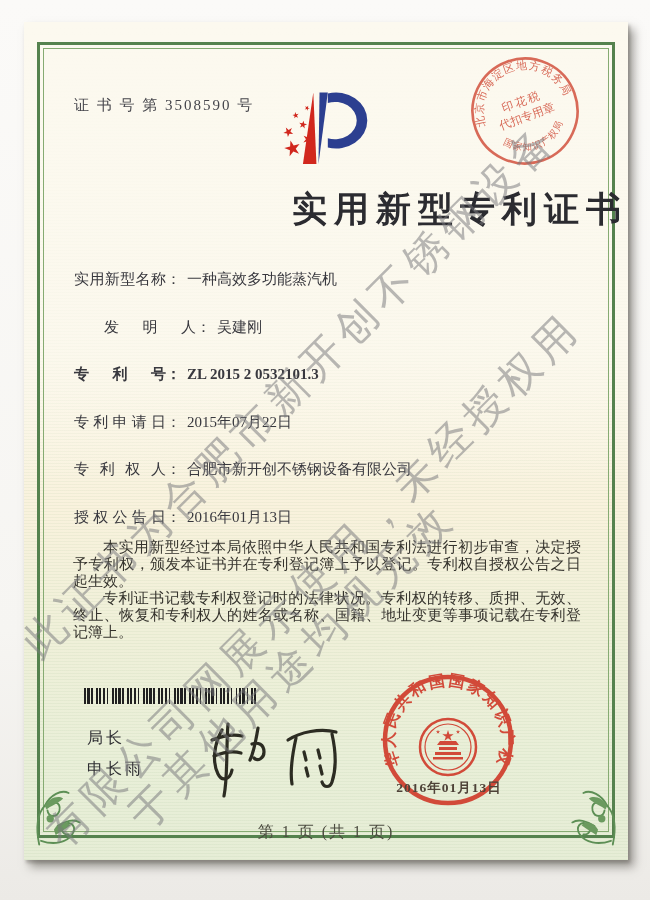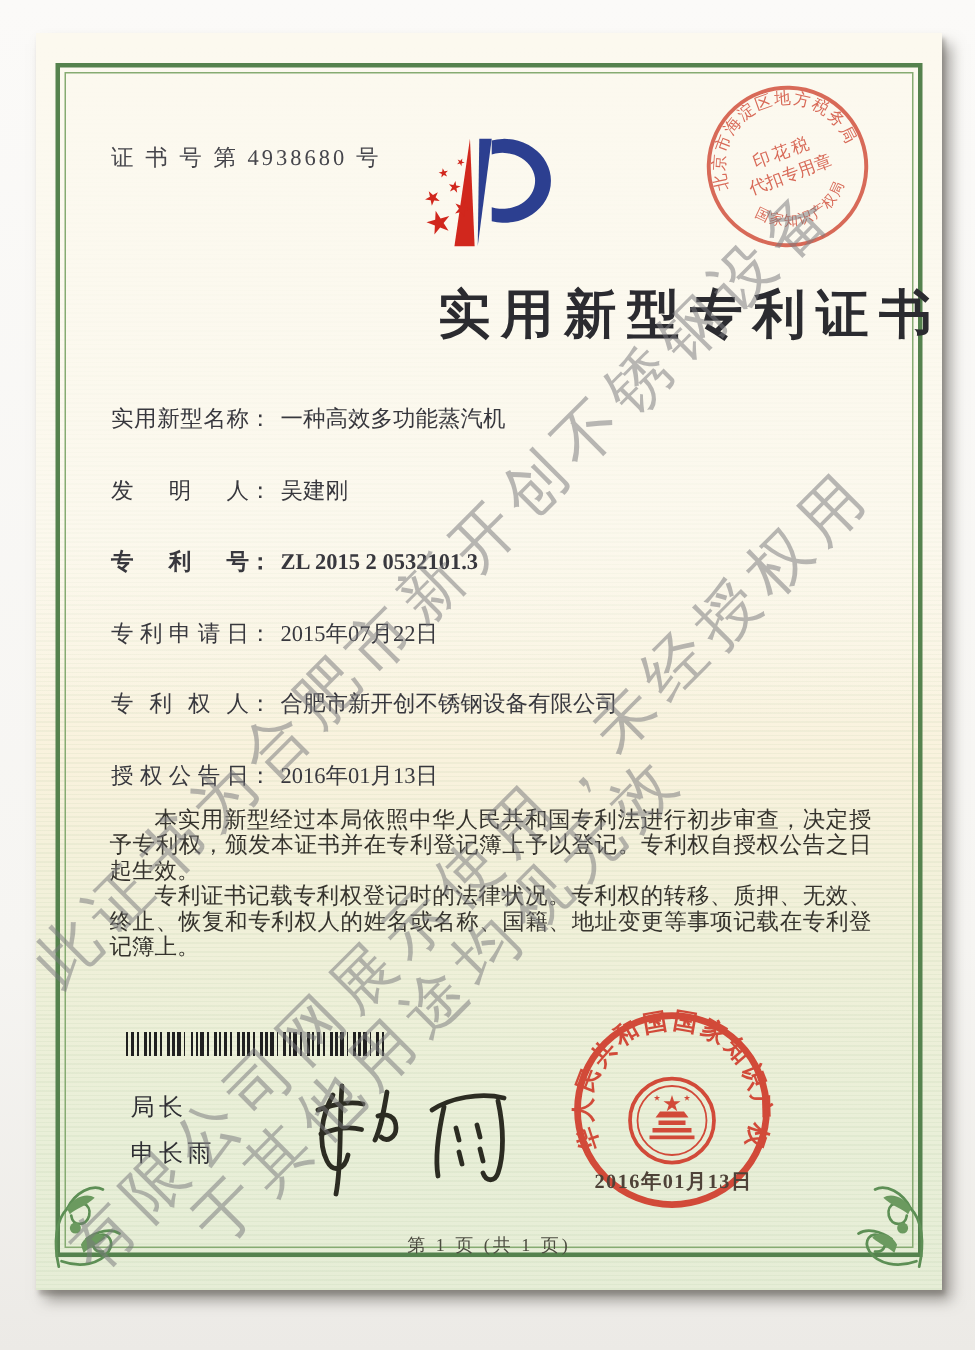--- a/index.html
+++ b/index.html
@@ -42,21 +42,21 @@
   .logo{position:absolute;left:252px;top:58px;width:114px;height:106px;}
   .tax-stamp{position:absolute;left:438px;top:26px;width:126px;height:126px;mix-blend-mode:multiply;}
   .title{
     position:absolute;left:0;top:164px;width:100%;text-align:right;
     font-size:35px;font-weight:bold;color:#2b2b30;letter-spacing:7px;
   }
   .fields{position:absolute;left:50px;top:248px;width:500px;}
   .field{position:absolute;left:0;font-size:15px;color:#38383e;white-space:nowrap;}
   .field .flabel{display:inline-block;width:92px;text-align:justify;text-align-last:justify;}
   .field .fvalue{margin-left:6px;}
-  .f0{top:0;}.f1{top:48px;}.f2{top:95px;font-weight:bold;}.f3{top:143px;}.f4{top:190px;}.f5{top:238px;}
+  .f0{top:0;}.f1{top:48px;margin-left:30px;}.f2{top:95px;font-weight:bold;}.f3{top:143px;}.f4{top:190px;}.f5{top:238px;}
 
   .body-text{
     position:absolute;left:49px;top:517px;width:508px;
     font-size:15px;line-height:17px;color:#35332d;text-align:justify;font-family:Liberation Serif, serif;
   }
   .body-text p{margin:0;text-indent:2em;}
 
   .barcode{
     position:absolute;left:60px;top:666px;width:172px;height:16px;
     background:
@@ -65,21 +65,21 @@
   .director{position:absolute;left:63px;top:706px;font-size:16px;color:#2f2f33;font-family:"Liberation Sans","DejaVu Sans",sans-serif;}
   .director div{margin-bottom:10px;letter-spacing:3px;}
   .signature{position:absolute;left:160px;top:678px;width:180px;height:105px;}
   .seal{position:absolute;left:349px;top:643px;width:150px;height:150px;mix-blend-mode:multiply;opacity:.92;}
   .seal-date{
     position:absolute;left:360px;top:757px;width:130px;text-align:center;
     font-size:13.5px;color:#4e4238;font-weight:bold;letter-spacing:1px;z-index:6;
   }
   .page-foot{
     position:absolute;left:0;top:800px;width:100%;text-align:center;
-    font-size:12px;color:#4c4c40;letter-spacing:2px;
+    font-size:16px;color:#4c4c40;letter-spacing:2px;
   }
   .watermark{
     position:absolute;inset:0;overflow:hidden;pointer-events:none;z-index:20;
     font-family:"Liberation Sans","DejaVu Sans",sans-serif;
   }
   .wm-line{
     position:absolute;white-space:nowrap;color:rgba(120,120,124,.52);
     font-size:42px;letter-spacing:7px;transform:rotate(-45deg);
     transform-origin:left center;font-weight:500;
   }
@@ -118,21 +118,21 @@
     </g>
     <g fill="#6b9a5f">
       <path d="M16,52 C20,44 30,40 36,44 C30,50 22,52 18,56 Z"></path>
       <path d="M26,78 C30,70 40,68 44,73 C38,78 32,80 28,84 Z"></path>
       <circle cx="22" cy="66" r="4"></circle>
     </g>
   </svg>
 
   <div class="content-layer">
 
-    <div class="cert-no">证 书 号 第 4938680 号</div>
+    <div class="cert-no">证 书 号 第 3508590 号</div>
 
     <svg class="logo" viewBox="0 0 110 100">
       <g fill="#d1271d">
         <polygon points="36,11 26,80 39,80"></polygon>
         <g transform="translate(16,65) scale(8) rotate(-15)">
             <path d="M0,-1 L0.224,-0.309 0.951,-0.309 0.363,0.118 0.588,0.809 0,0.382 -0.588,0.809 -0.363,0.118 -0.951,-0.309 -0.224,-0.309 Z"></path>
           </g>
         <g transform="translate(31,56) scale(5.5) rotate(20)">
             <path d="M0,-1 L0.224,-0.309 0.951,-0.309 0.363,0.118 0.588,0.809 0,0.382 -0.588,0.809 -0.363,0.118 -0.951,-0.309 -0.224,-0.309 Z"></path>
           </g>

